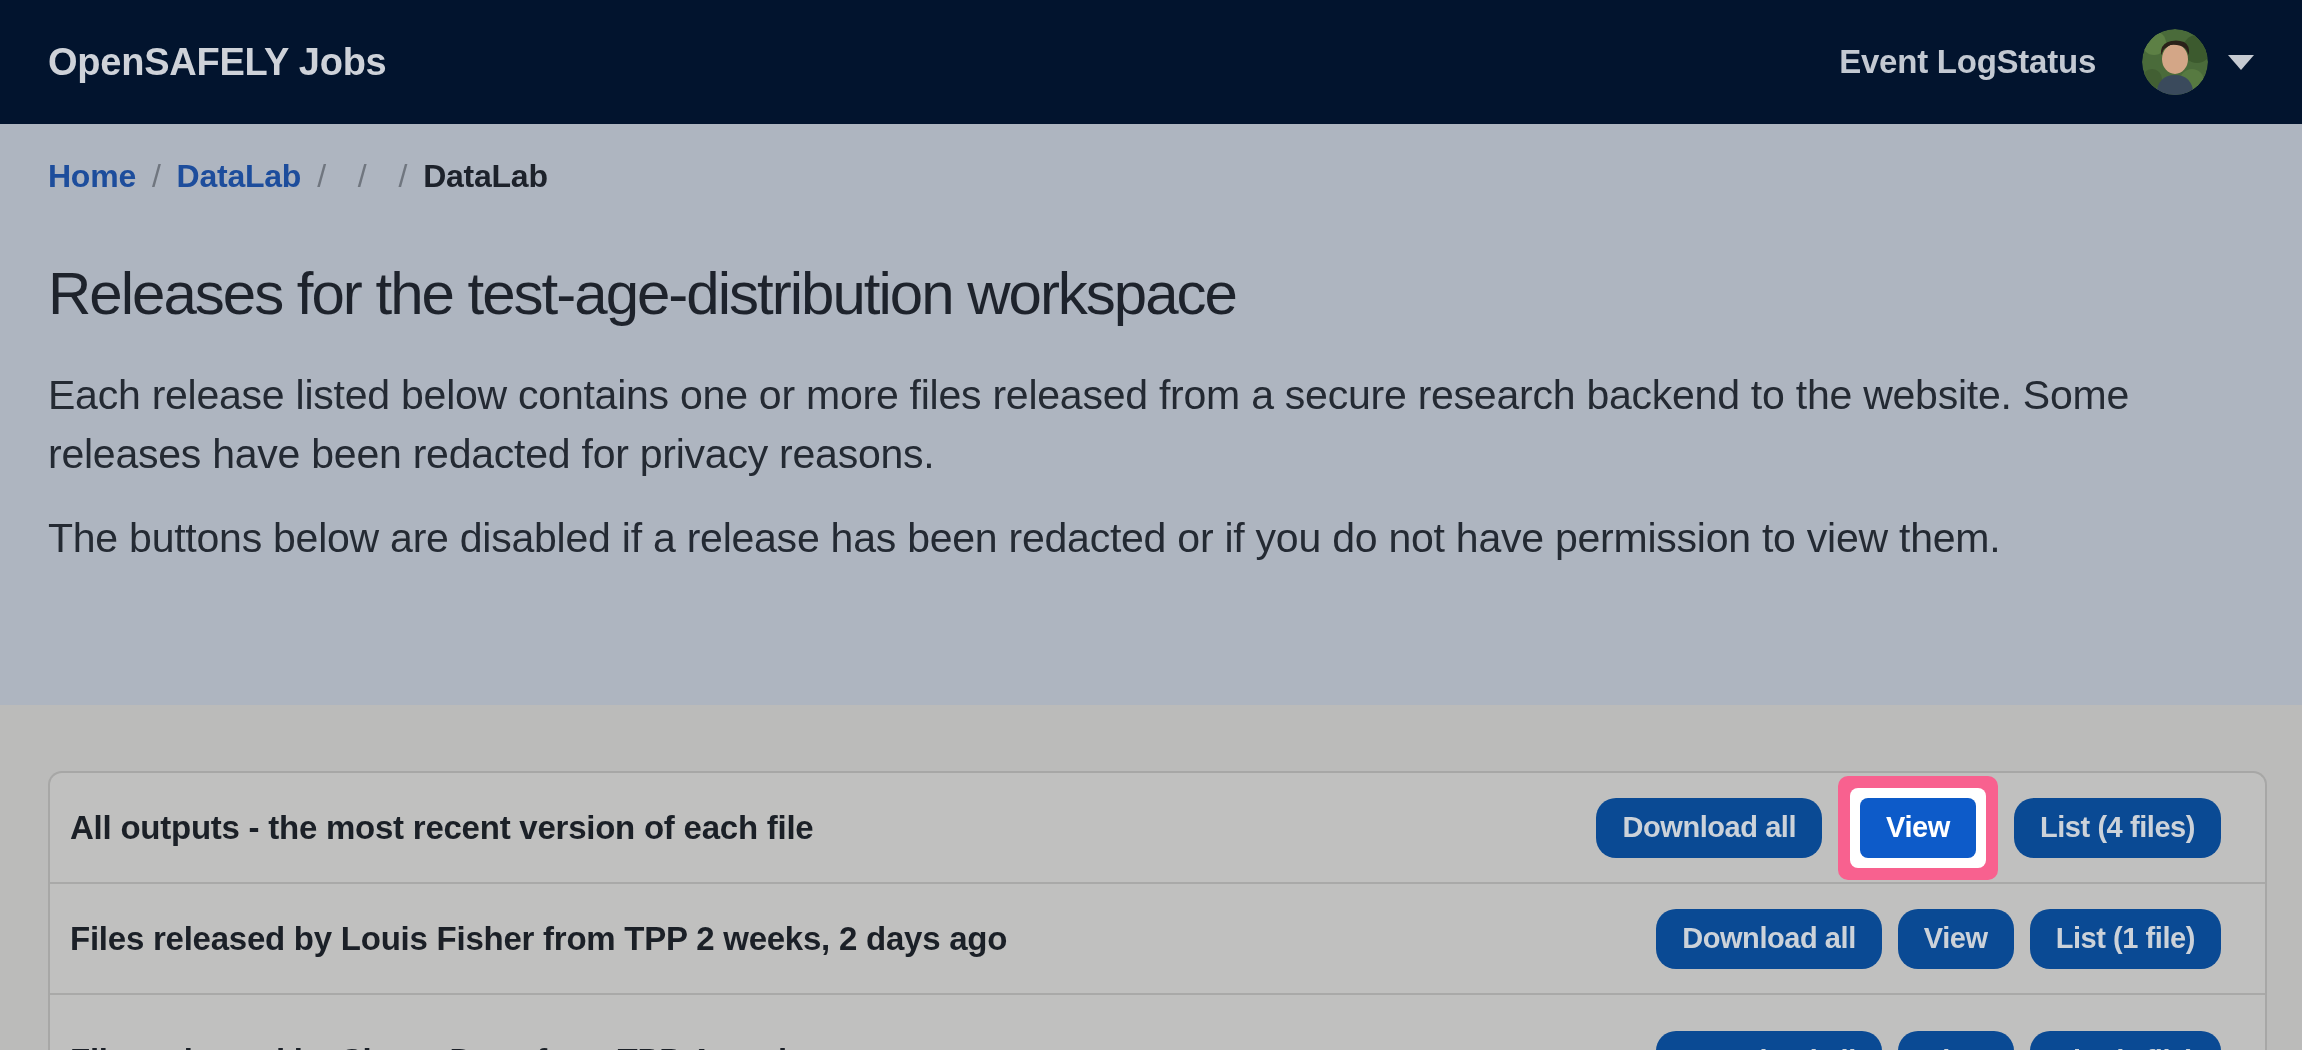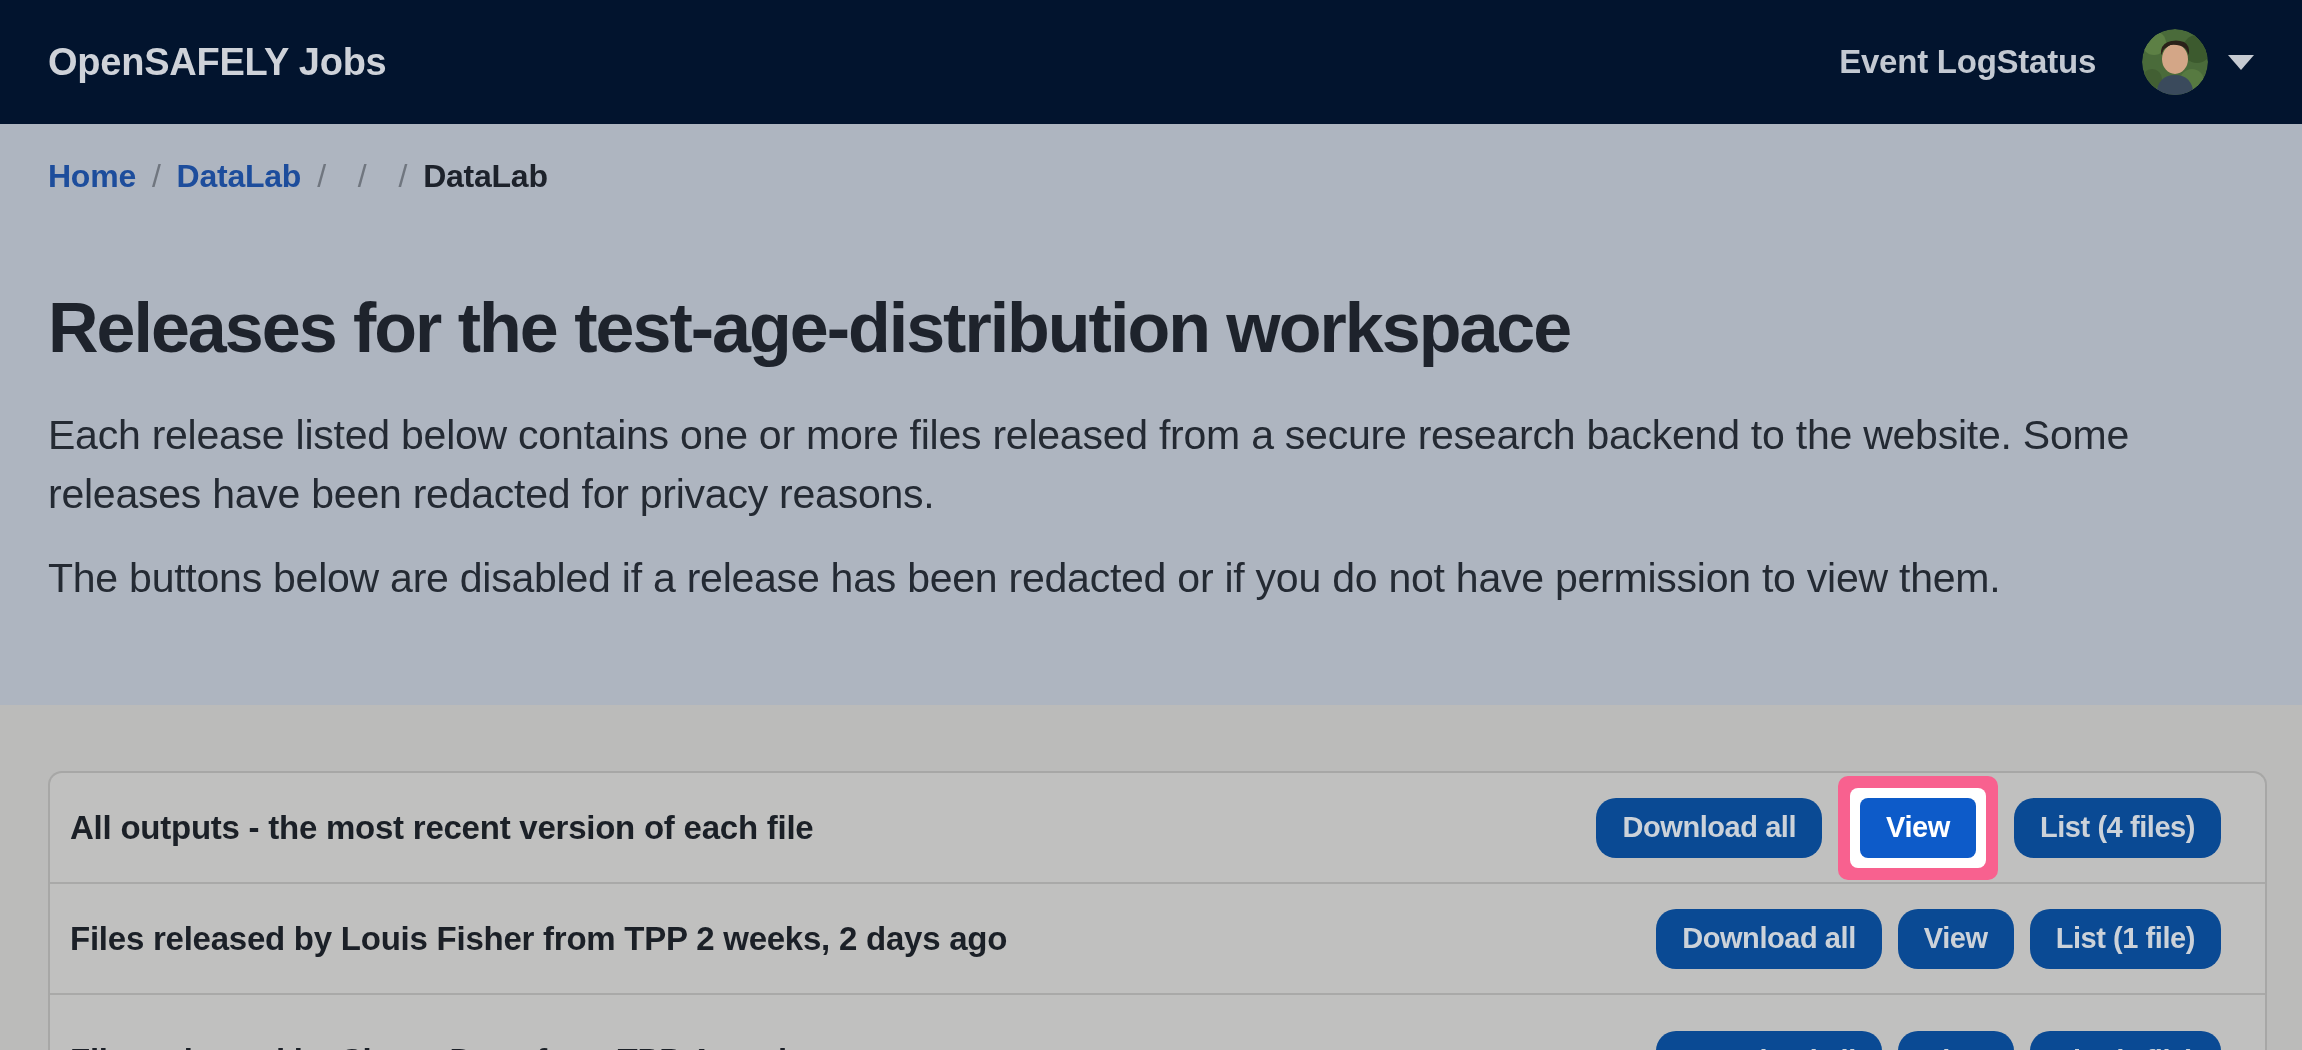--- a/index.html
+++ b/index.html
@@ -69,22 +69,22 @@
   .hero{
     background:var(--hero-bg);
     height:581px;flex:0 0 581px;
     padding:34px 48px 0 48px;
   }
   .breadcrumb{display:flex;font-size:32px;}
   .crumb-link{color:var(--link-blue);font-weight:700;cursor:pointer;}
   .crumb-sep{color:var(--crumb-sep);font-weight:400;margin:0 16px;}
   .crumb-current{color:var(--crumb-current);font-weight:600;}
   .page-title{
-    margin-top:93px;
-    font-size:70px;font-weight:700;
+    margin-top:64px;
+    font-size:60px;font-weight:400;
     letter-spacing:-2px;
     color:var(--heading-text);
   }
   .intro{
     margin-top:38px;
     font-size:41px;line-height:1.45;
     color:var(--body-text);
     max-width:2180px;
   }
   .intro + .intro{margin-top:24px;}

